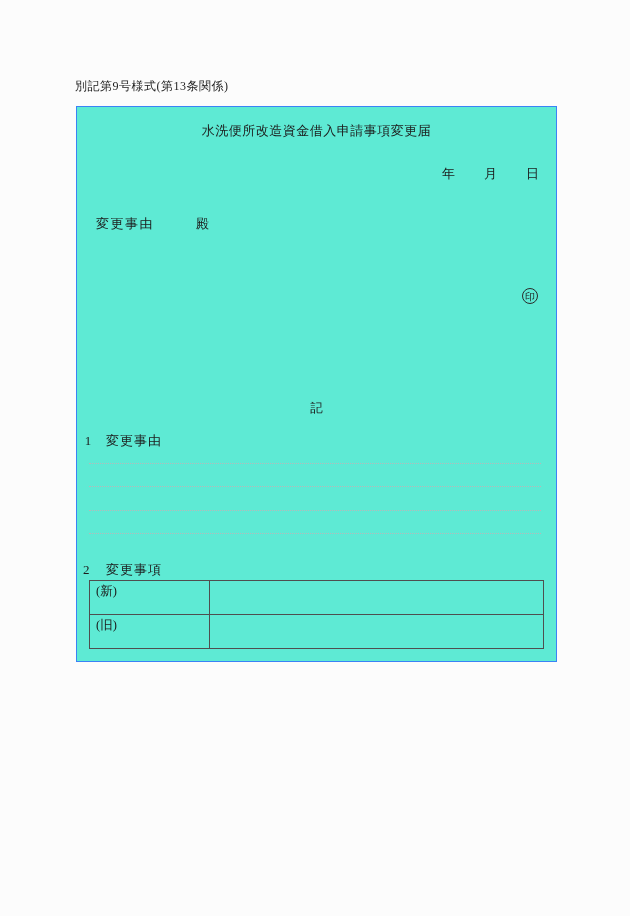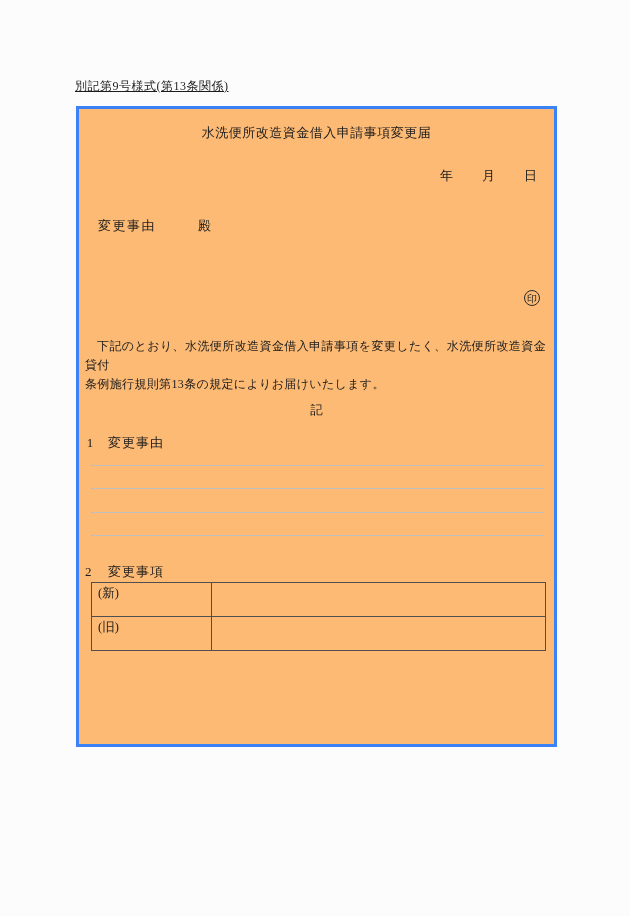--- a/index.html
+++ b/index.html
@@ -10,28 +10,28 @@
     -webkit-font-smoothing:antialiased;
   }
   .page{
     position:relative;
     width:630px;height:916px;
     background:#fcfcfc;
     overflow:hidden;
   }
   .form-number{
     position:absolute;left:75px;top:78px;
-    font-size:12px;letter-spacing:0.5px;text-decoration:underline;
+    font-size:12px;letter-spacing:0.5px;
   }
   .form-box{
     position:absolute;left:76px;top:106px;
-    width:481px;height:641px;
-    border:3px solid #3b82f6;
+    width:481px;height:556px;
+    border:1px solid #3b82f6;
     box-sizing:border-box;
-    background:#fdba74;
+    background:#5eead4;
   }
   .form-title{
     position:absolute;top:15px;left:0;width:100%;
     text-align:center;font-size:13px;letter-spacing:0.5px;
   }
   .date-line{
     position:absolute;top:58px;right:17px;
     display:flex;gap:29px;
     font-size:13px;
   }
@@ -107,24 +107,20 @@
       <span>日</span>
     </div>
 
     <div class="addressee">
       <span>変更事由</span><span class="honorific">殿</span>
     </div>
 
 
     <div class="seal">印</div>
 
-    <div class="body-par">
-      <div class="l1">下記のとおり、水洗便所改造資金借入申請事項を変更したく、水洗便所改造資金貸付</div>
-      <div class="l2">条例施行規則第13条の規定によりお届けいたします。</div>
-    </div>
 
     <div class="record-marker">記</div>
 
     <div class="section sec-1">
       <span class="sec-num">1</span><span class="sec-title">変更事由</span>
     </div>
 
     <div class="ruled r1"></div>
     <div class="ruled r2"></div>
     <div class="ruled r3"></div>

